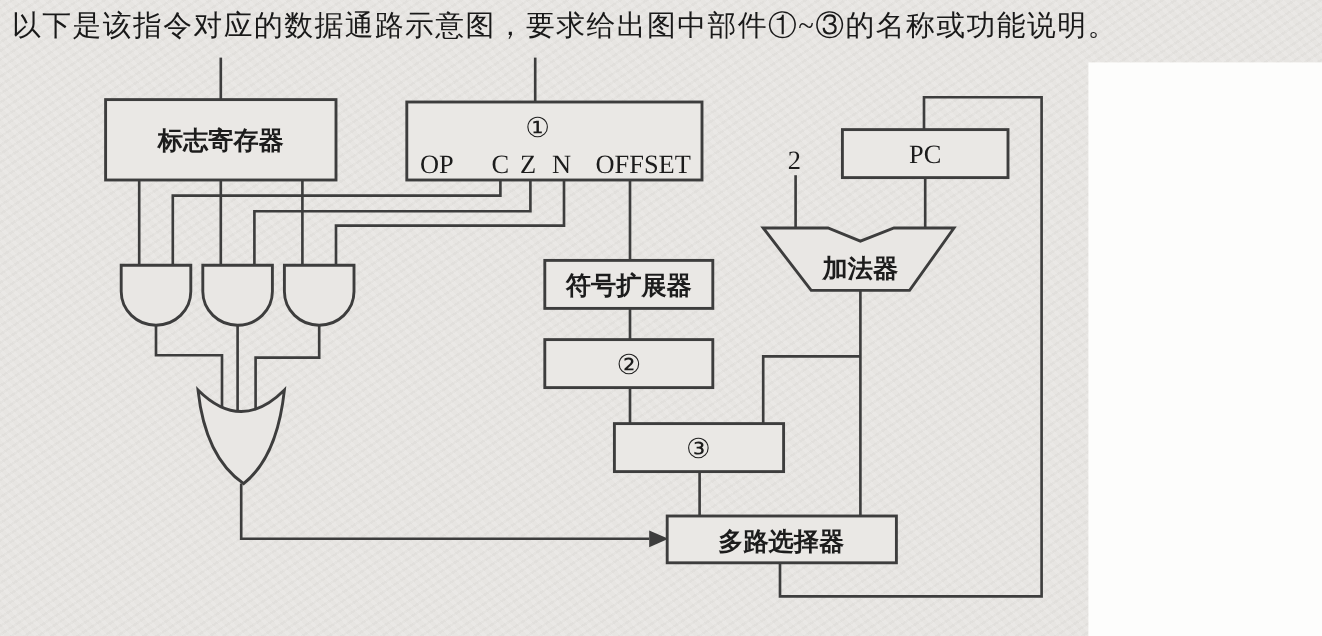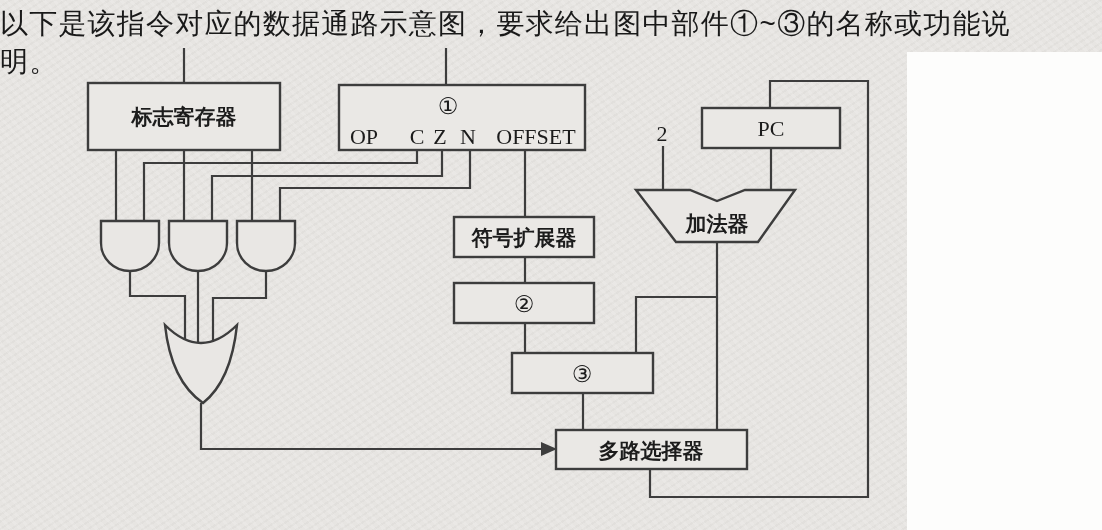--- a/index.html
+++ b/index.html
@@ -3,23 +3,23 @@
 <meta charset="utf-8">
 <style>
   html,body{margin:0;padding:0;}
   body{width:1102px;height:530px;overflow:hidden;
        font-family:"Liberation Serif","DejaVu Serif",serif;}
   #page{position:relative;width:1102px;height:530px;
         background-color:#e7e5e2;
         background-image:
           repeating-linear-gradient(47deg, rgba(255,255,255,.12) 0 3px, rgba(0,0,0,0) 3px 7px),
           repeating-linear-gradient(-33deg, rgba(120,118,112,.05) 0 2px, rgba(0,0,0,0) 2px 6px);}
-  #title{position:absolute;left:0;top:5px;width:1040px;
-         font-size:28px;letter-spacing:1.2px;color:#191919;
-         font-family:Liberation Mono, monospace;}
+  #title{position:absolute;left:10px;top:5px;width:1040px;
+         font-size:24px;letter-spacing:1.2px;color:#191919;
+         font-family:Liberation Serif, serif;}
   svg{position:absolute;left:0;top:0;}
   .wire{fill:none;stroke:#3d3d3d;stroke-width:2.2;}
   .shape{fill:#e9e7e4;stroke:#3d3d3d;stroke-width:2.4;}
   .box{fill:#eae8e5;stroke:#3d3d3d;stroke-width:2.4;}
   text{fill:#1c1c1c;}
   .cjk{font-size:21px;font-weight:bold;font-family:"Liberation Serif","DejaVu Serif",serif;}
   .latin{font-size:22px;font-family:"Liberation Serif","DejaVu Serif",serif;}
   .circled{font-size:23px;font-family:"DejaVu Sans",sans-serif;}
 </style>
 </head>

